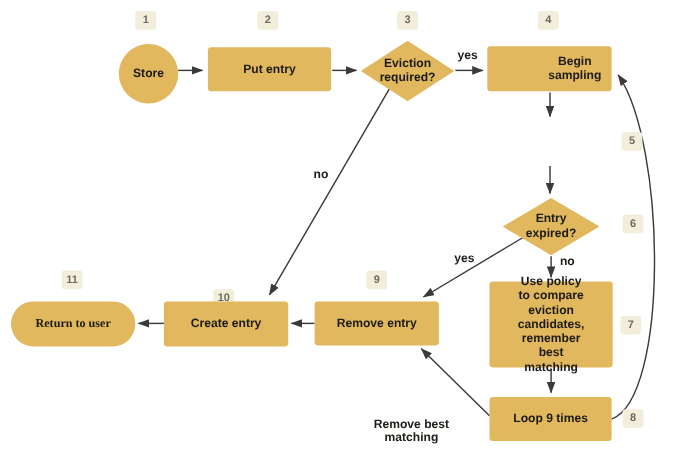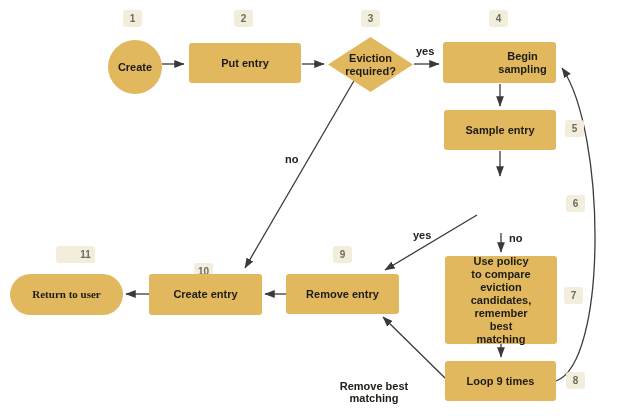--- a/index.html
+++ b/index.html
@@ -26,32 +26,32 @@
     text-align:center;white-space:nowrap;
   }
   .edge-label.wrap{white-space:normal;width:80px;}
   
   #n1{left:108px;top:40px;width:54px;height:54px;}
   #n2{left:189px;top:43px;width:112px;height:40px;}
   #n3{left:328px;top:37px;width:85px;height:55px;padding:0 8px;}
   #n4{left:443px;top:42px;width:113px;height:41px;padding-left:46px;}
   #n5{left:444px;top:110px;width:112px;height:40px;}
   #n6{left:457px;top:180px;width:88px;height:52px;padding:0 10px;}
-  #n7{left:445px;top:256px;width:112px;height:88px;padding:4px 22px;}
+  #n7{left:445px;top:256px;width:112px;height:78px;padding:4px 22px;}
   #n8{left:445px;top:361px;width:111px;height:40px;}
   #n9{left:286px;top:274px;width:113px;height:40px;}
   #n10{left:149px;top:274px;width:113px;height:41px;}
   #n11{left:10px;top:274px;width:113px;height:41px;font-family:Liberation Serif, serif;}
   
   #b1{left:123px;top:10px;}  #b2{left:234px;top:10px;}
   #b3{left:361px;top:10px;}  #b4{left:489px;top:10px;}
   #b5{left:565px;top:120px;} #b6{left:566px;top:195px;}
   #b7{left:564px;top:287px;} #b8{left:566px;top:372px;}
   #b9{left:333px;top:246px;} #b10{left:194px;top:239px;margin-top:24px;}
-  #b11{left:56px;top:246px;padding-left:20px;}
+  #b11{left:56px;top:246px;}
   
   #lbl-eviction-yes{left:416px;top:45px;}
   #lbl-eviction-no{left:285px;top:153px;}
   #lbl-expired-yes{left:413px;top:229px;}
   #lbl-expired-no{left:509px;top:232px;}
   #lbl-loop-remove{left:334px;top:348px;margin-top:32px;}
 </style>
 </head>
 <body>
 
@@ -85,25 +85,25 @@
   <div class="badge" id="b3">3</div>
   <div class="badge" id="b4">4</div>
   <div class="badge" id="b5">5</div>
   <div class="badge" id="b6">6</div>
   <div class="badge" id="b7">7</div>
   <div class="badge" id="b8">8</div>
   <div class="badge" id="b9">9</div>
   <div class="badge" id="b10">10</div>
   <div class="badge" id="b11">11</div>
 
-  <div class="node circle" id="n1">Create</div>
+  <div class="node circle" id="n1">Store</div>
   <div class="node" id="n2">Put entry</div>
   <div class="node diamond" id="n3">Eviction required?</div>
   <div class="node" id="n4">Begin sampling</div>
-  <div class="node" id="n5">Sample entry</div>
+  <div class="node diamond" id="n6">Entry expired?</div>
   <div class="node" id="n7">Use policy to compare eviction candidates, remember best matching</div>
   <div class="node" id="n8">Loop 9 times</div>
   <div class="node" id="n9">Remove entry</div>
   <div class="node" id="n10">Create entry</div>
   <div class="node stadium" id="n11">Return to user</div>
 
   <div class="edge-label" id="lbl-eviction-yes">yes</div>
   <div class="edge-label" id="lbl-eviction-no">no</div>
   <div class="edge-label" id="lbl-expired-yes">yes</div>
   <div class="edge-label" id="lbl-expired-no">no</div>

